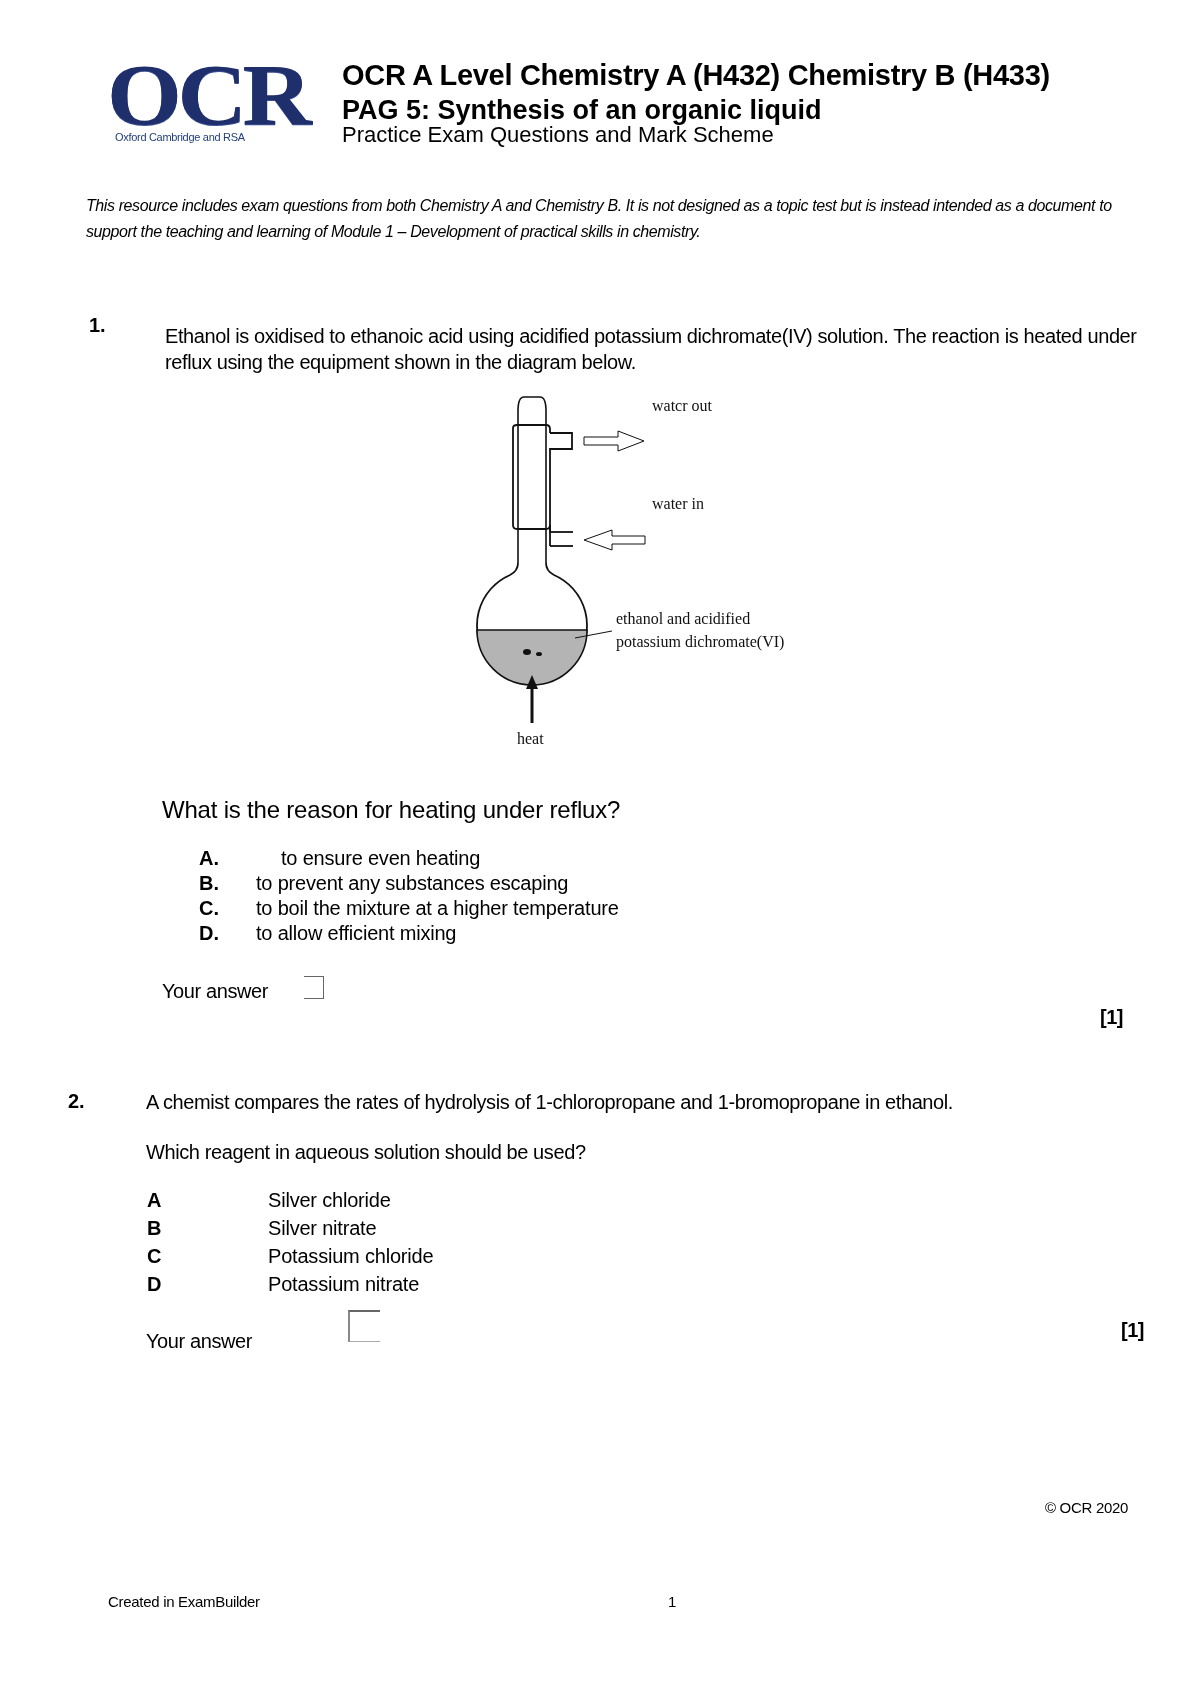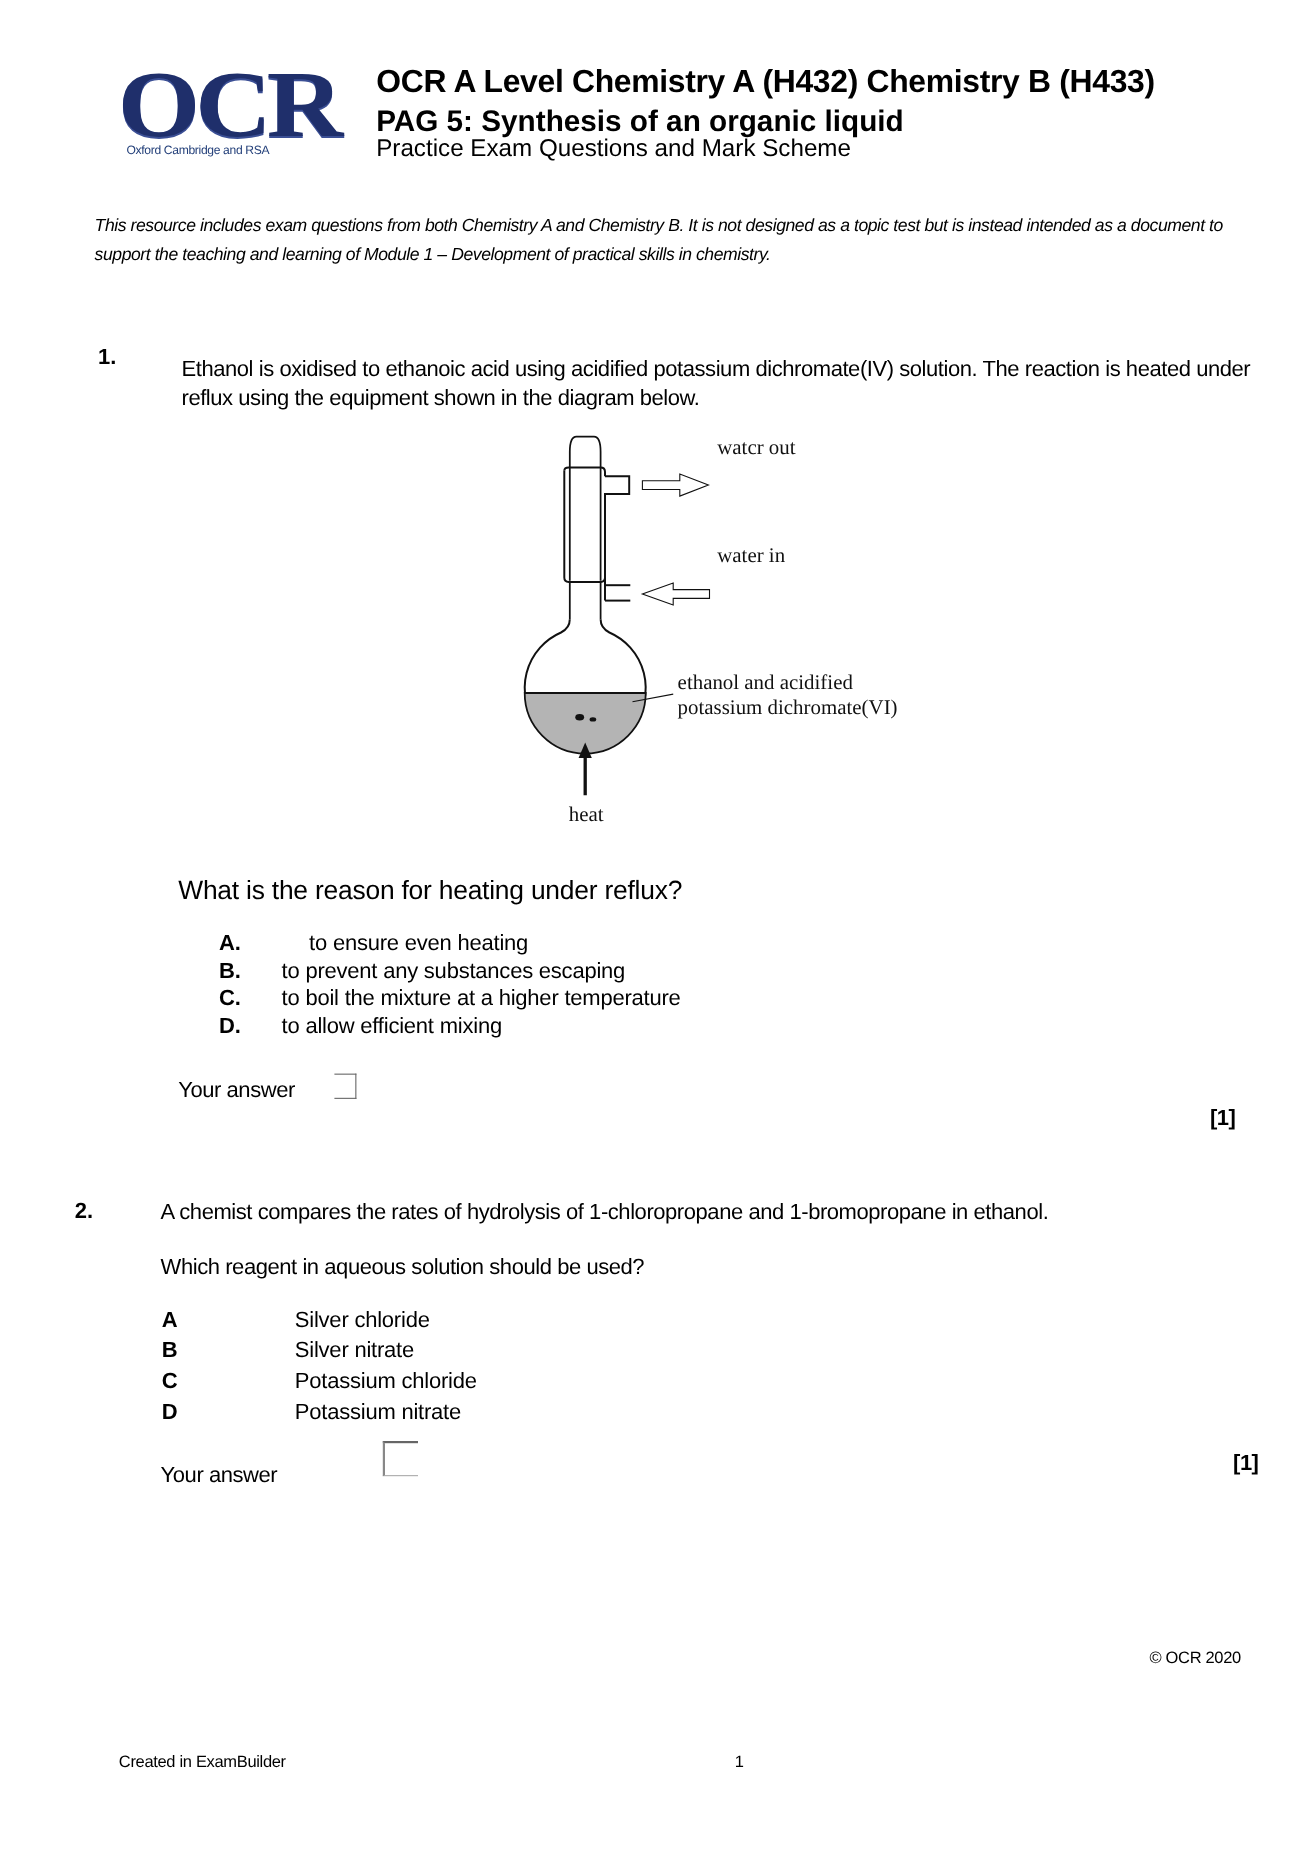--- a/index.html
+++ b/index.html
@@ -16,21 +16,21 @@
 
     .intro { left: 86px; top: 193px; width: 1040px; font-size: 16px; font-style: italic; line-height: 25.5px; letter-spacing: -0.4px; }
 
     .qnum { font-size: 20px; font-weight: bold; }
     .qtext { font-size: 20px; line-height: 25.5px; letter-spacing: -0.4px; }
 
     .q1-num { left: 89px; top: 314px; }
     .q1-text { left: 165px; top: 304px; width: 980px; margin-top: 20px; }
 
     .diagram { left: 460px; top: 385px; width: 400px; height: 400px; }
-    .diag-label { position: absolute; font-family: "Liberation Serif", serif; font-size: 19px; white-space: nowrap; color: #111; }
+    .diag-label { position: absolute; font-family: "Liberation Serif", serif; font-size: 16px; white-space: nowrap; color: #111; }
 
     .q1-prompt { left: 162px; top: 796px; font-size: 24px; letter-spacing: -0.2px; }
     .opt-row { position: absolute; font-size: 20px; white-space: nowrap; }
     .opt-letter { position: absolute; left: 0; font-weight: bold; }
     .opt-text { position: absolute; white-space: nowrap; letter-spacing: -0.2px; }
 
     .your-answer { font-size: 20px; letter-spacing: -0.4px; white-space: nowrap; }
     .answer-box1 { left: 304px; top: 976px; width: 20px; height: 23px; border-top: 1.5px solid #666; border-right: 1.5px solid #666; border-bottom: 1.5px solid #666; box-sizing: border-box; background: #fff; }
     .answer-box2 { left: 348px; top: 1310px; width: 32px; height: 32px; border-top: 2px solid #666; border-left: 2px solid #888; border-bottom: 1.5px solid #aaa; box-sizing: border-box; background: #fff; }
     .marks { font-size: 20px; font-weight: bold; letter-spacing: -0.5px; }

